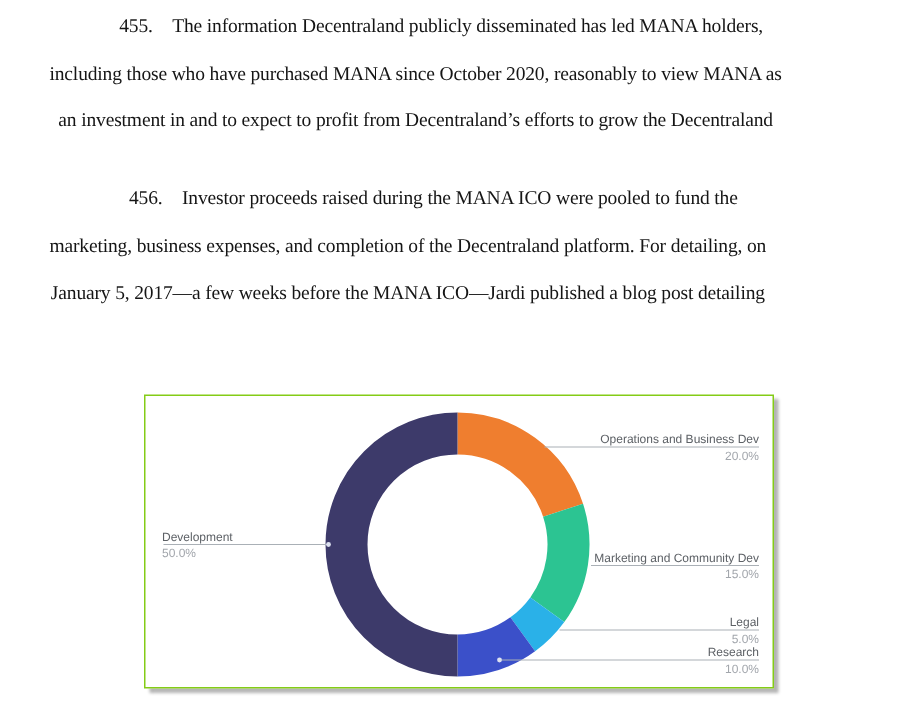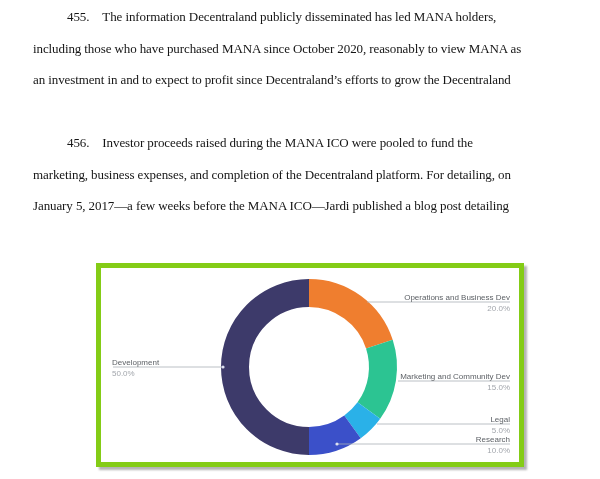--- a/index.html
+++ b/index.html
@@ -2,41 +2,42 @@
 <html><head>
 <meta charset="utf-8">
 <style>
   html, body { margin: 0; padding: 0; background: #ffffff; }
   .page {
     position: relative;
     width: 600px;
     height: 479px;
     background: #ffffff;
     overflow: hidden;
+    text-align: center;
   }
   .para { position: absolute; left: 33px; }
   .para-455 { top: 1px; }
-  .para-456 { top: 127px; }
+  .para-456 { top: 116px; }
   .doc-line {
     font-family: "Liberation Serif", serif;
     font-size: 13px;
     line-height: 31.6px;
     color: #151515;
     white-space: nowrap;
     letter-spacing: -0.1px;
   }
   .pnum { padding-left: 34px; margin-right: 13px; }
   .chart-box {
     position: absolute;
     left: 96px;
     top: 263px;
     width: 418px;
     height: 194px;
     background: #ffffff;
-    border: 5px solid #84cc16;
+    border: 1px solid #84cc16;
     box-shadow: 3px 3px 2px #b4b4b4;
   }
   .slice-name {
     font-family: "Liberation Sans", sans-serif;
     font-size: 8px;
     fill: #5d6166;
   }
   .slice-pct {
     font-family: "Liberation Sans", sans-serif;
     font-size: 8px;
@@ -46,21 +47,21 @@
 </head>
 <body>
 
 <div class="page">
 
   <div class="para para-455">
     <div class="doc-line">
       <span class="pnum">455.</span><span>The information Decentraland publicly disseminated has led MANA holders,</span>
     </div>
     <div class="doc-line">including those who have purchased MANA since October 2020, reasonably to view MANA as</div>
-    <div class="doc-line">an investment in and to expect to profit since Decentraland’s efforts to grow the Decentraland</div>
+    <div class="doc-line">an investment in and to expect to profit from Decentraland’s efforts to grow the Decentraland</div>
   </div>
 
   <div class="para para-456">
     <div class="doc-line">
       <span class="pnum">456.</span><span>Investor proceeds raised during the MANA ICO were pooled to fund the</span>
     </div>
     <div class="doc-line">marketing, business expenses, and completion of the Decentraland platform.  For detailing, on</div>
     <div class="doc-line">January 5, 2017—a few weeks before the MANA ICO—Jardi published a blog post detailing</div>
   </div>
 

